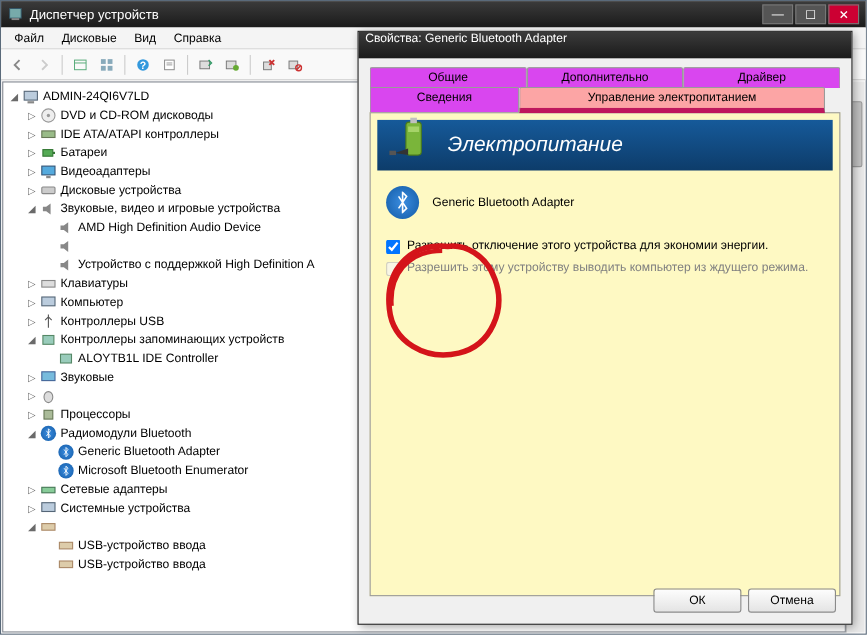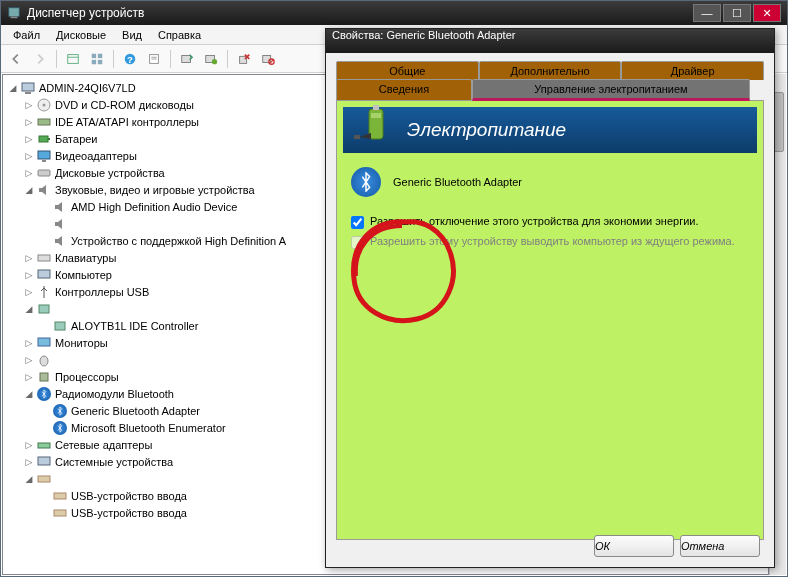--- a/index.html
+++ b/index.html
@@ -33,48 +33,48 @@
 .dico { width: 16px; height: 16px; margin-right: 3px; display: inline-flex; align-items: center; justify-content: center; }
 .tree-label { color: #000; }
 
 
 .dialog { position: absolute; left: 325px; top: 28px; width: 450px; height: 540px; background: #f0f0f0; border: 1px solid #222; box-shadow: 2px 2px 8px rgba(0,0,0,.35); }
 .dlg-title { height: 24px; background: linear-gradient(#3b3b3b,#1a1a1a); color: #fff; display: flex; align-items: flex-start; padding: 0 6px; font-size: 12px;}
 .dlg-body { padding: 8px 10px 6px; }
 
 .tabstrip { position: relative; }
 .tabrow { display: flex; }
-.tab { border: 1px solid #9a9a9a; border-bottom: none; background: #a16207; padding: 3px 0; text-align: center; font-size: 11px; position: relative; }
+.tab { border: 1px solid #9a9a9a; border-bottom: none; background: #d946ef; padding: 3px 0; text-align: center; font-size: 11px; position: relative; }
 .tabrow.top .tab { flex: 1; border-top-left-radius: 2px; border-top-right-radius: 2px; }
 .tabrow.bottom { margin-top: -1px; }
 .tabrow.bottom .tab { border-top-left-radius: 2px; border-top-right-radius: 2px; }
-.tab.active { background: #737373; z-index: 2; border-bottom: 3px solid #be185d; }
+.tab.active { background: #fca5a5; z-index: 2; border-bottom: 5px solid #be185d; }
 .tab-w1 { width: 136px; }
 .tab-w2 { width: 278px; }
 
-.tabpage { border: 1px solid #9a9a9a; background: #bef264; height: 440px; margin-top: -1px; padding: 0; position: relative;}
+.tabpage { border: 1px solid #9a9a9a; background: #fef9c3; height: 440px; margin-top: -1px; padding: 0; position: relative;}
 
 .banner { height: 46px; background: linear-gradient(#165a9a,#0d3c6a); display: flex; align-items: center; padding-left: 64px; margin: 6px; position: relative;}
 .banner-title { color: #fff; font-size: 19px; font-style: italic; font-family: "Segoe UI", sans-serif; }
 .battery { position: absolute; left: 8px; top: -4px; }
 
 .dev-row { display: flex; align-items: center; margin: 14px 8px 18px 14px; }
 .bt-big { width: 30px; height: 30px; background: radial-gradient(#3a8de0,#135aa5); border-radius: 50%; display: flex; align-items: center; justify-content: center; margin-right: 12px;}
 .bt-big svg { width: 14px; height: 20px; }
 
 .opts { margin: 0 14px; }
 .opt { display: flex; align-items: flex-start; margin-bottom: 6px; }
 .opt input { margin-right: 6px; margin-top: 1px; width: 13px; height: 13px;}
 .opt label { color: #000; }
 .opt.disabled label { color: #808080; }
 
 .red-ann { position: absolute; left: 5px; top: 113px; pointer-events: none; }
 
 .dlg-btns { position: absolute; right: 14px; bottom: 10px; display: flex; gap: 6px;}
-.dlg-btn { width: 80px; height: 22px; border: 1px solid #8a8a8a; background: linear-gradient(#fdfdfd,#e4e4e4); text-align: left; line-height: 20px; border-radius: 3px; font-size: 11px; font-style: italic;}
+.dlg-btn { width: 80px; height: 22px; border: 1px solid #8a8a8a; background: linear-gradient(#fdfdfd,#e4e4e4); text-align: center; line-height: 20px; border-radius: 3px; font-size: 11px;}
 
 
 .bt-sm { width: 14px; height: 14px; background: radial-gradient(#3a8de0,#135aa5); border-radius: 50%; display: flex; align-items: center; justify-content: center;}
 .bt-sm svg { width: 6px; height: 10px; }
 </style>
 </head>
 <body>
 
 <div class="main-window">
   <div class="title-bar">
@@ -321,20 +321,21 @@
                 </div>
               </li>
             <li>
                 <div class="node">
                   <span class="tw">◢</span>
                   <span class="dico">
                     <svg viewBox="0 0 16 16">
                       <rect x="3" y="4" width="10" height="8" fill="#9cb" stroke="#586"></rect>
                     </svg>
                   </span>
+                  <span class="tree-label">Контроллеры запоминающих устройств</span>
                 </div>
               <ul>
                   <li>
                     <div class="node">
                       <span class="tw"></span>
                       <span class="dico">
                         <svg viewBox="0 0 16 16">
                           <rect x="3" y="4" width="10" height="8" fill="#9cb" stroke="#586"></rect>
                         </svg>
                       </span>
@@ -344,21 +345,21 @@
                 </ul>
             </li>
             <li>
                 <div class="node">
                   <span class="tw">▷</span>
                   <span class="dico">
                     <svg viewBox="0 0 16 16">
                       <rect x="2" y="3" width="12" height="8" fill="#7bd" stroke="#469"></rect>
                     </svg>
                   </span>
-                  <span class="tree-label">Мониторы</span>
+                  <span class="tree-label">Звуковые</span>
                 </div>
               </li>
             <li>
                 <div class="node">
                   <span class="tw">▷</span>
                   <span class="dico">
                     <svg viewBox="0 0 16 16">
                       <ellipse cx="8" cy="9" rx="4" ry="5" fill="#ddd" stroke="#888"></ellipse>
                     </svg>
                   </span>

